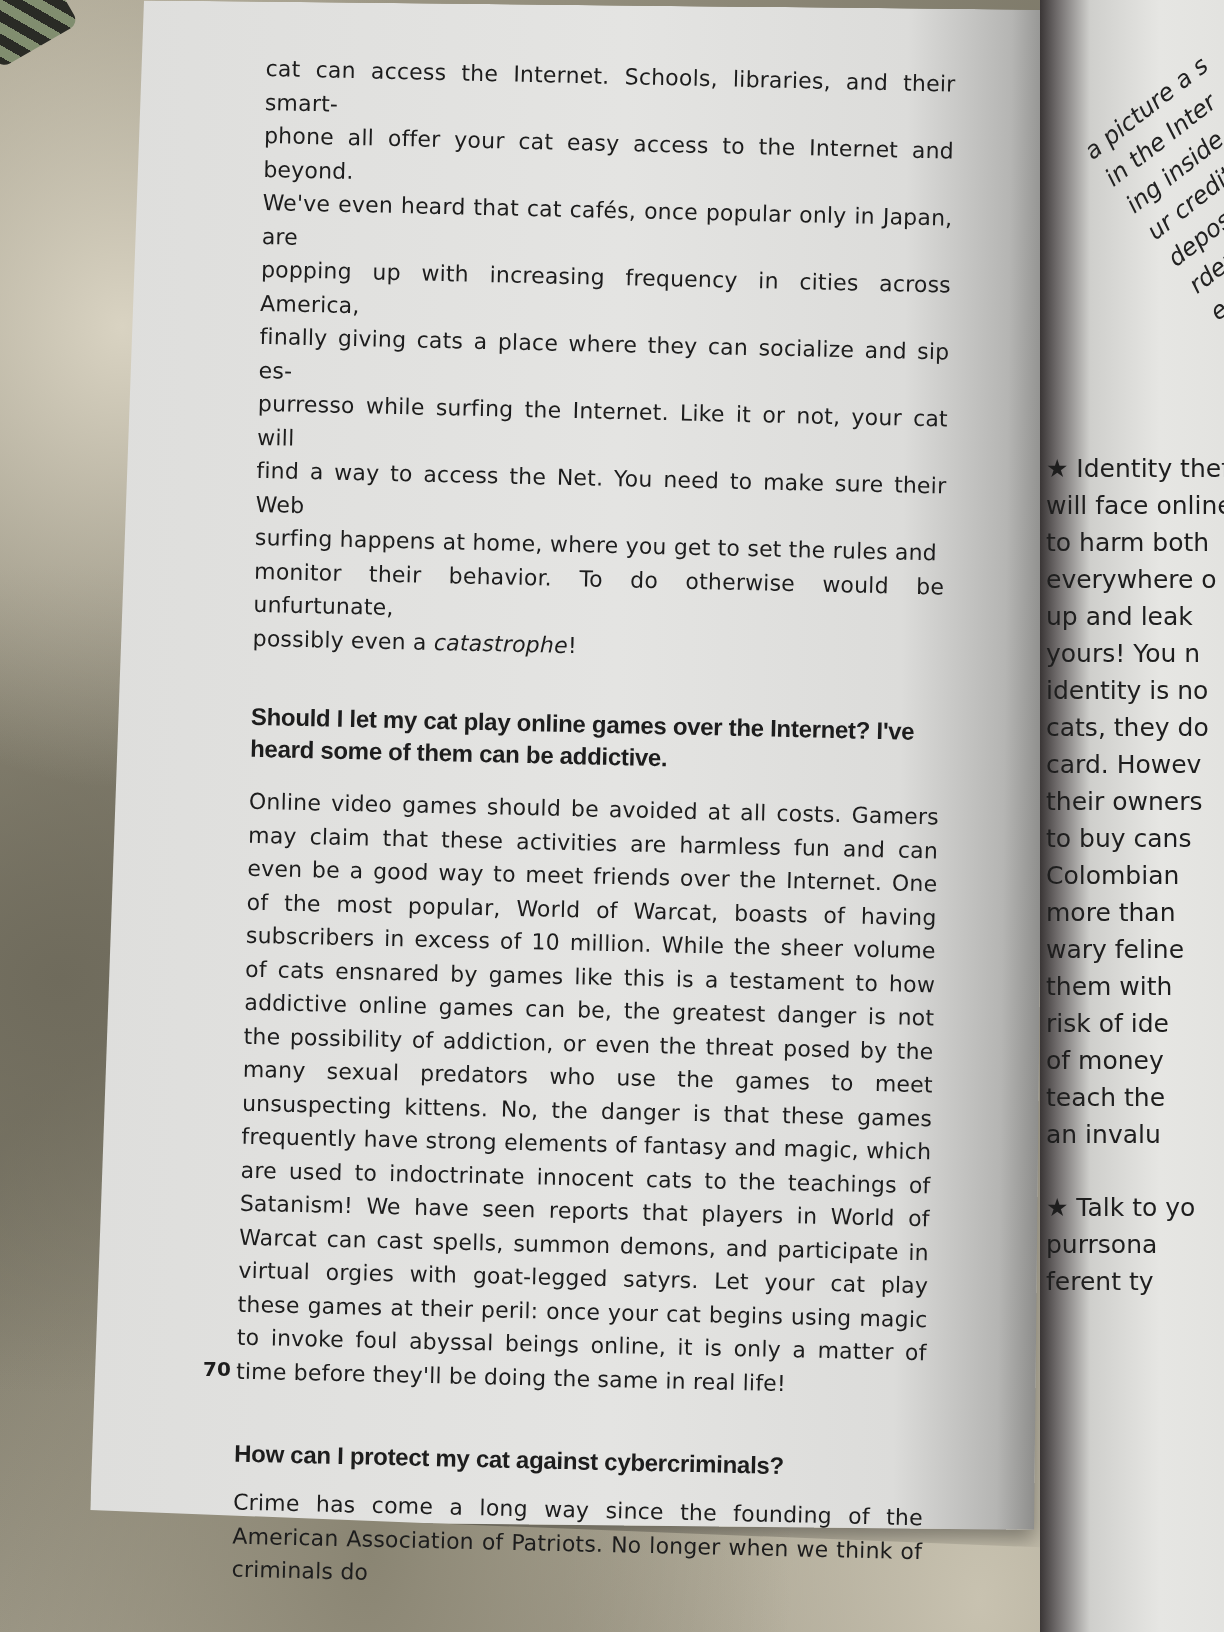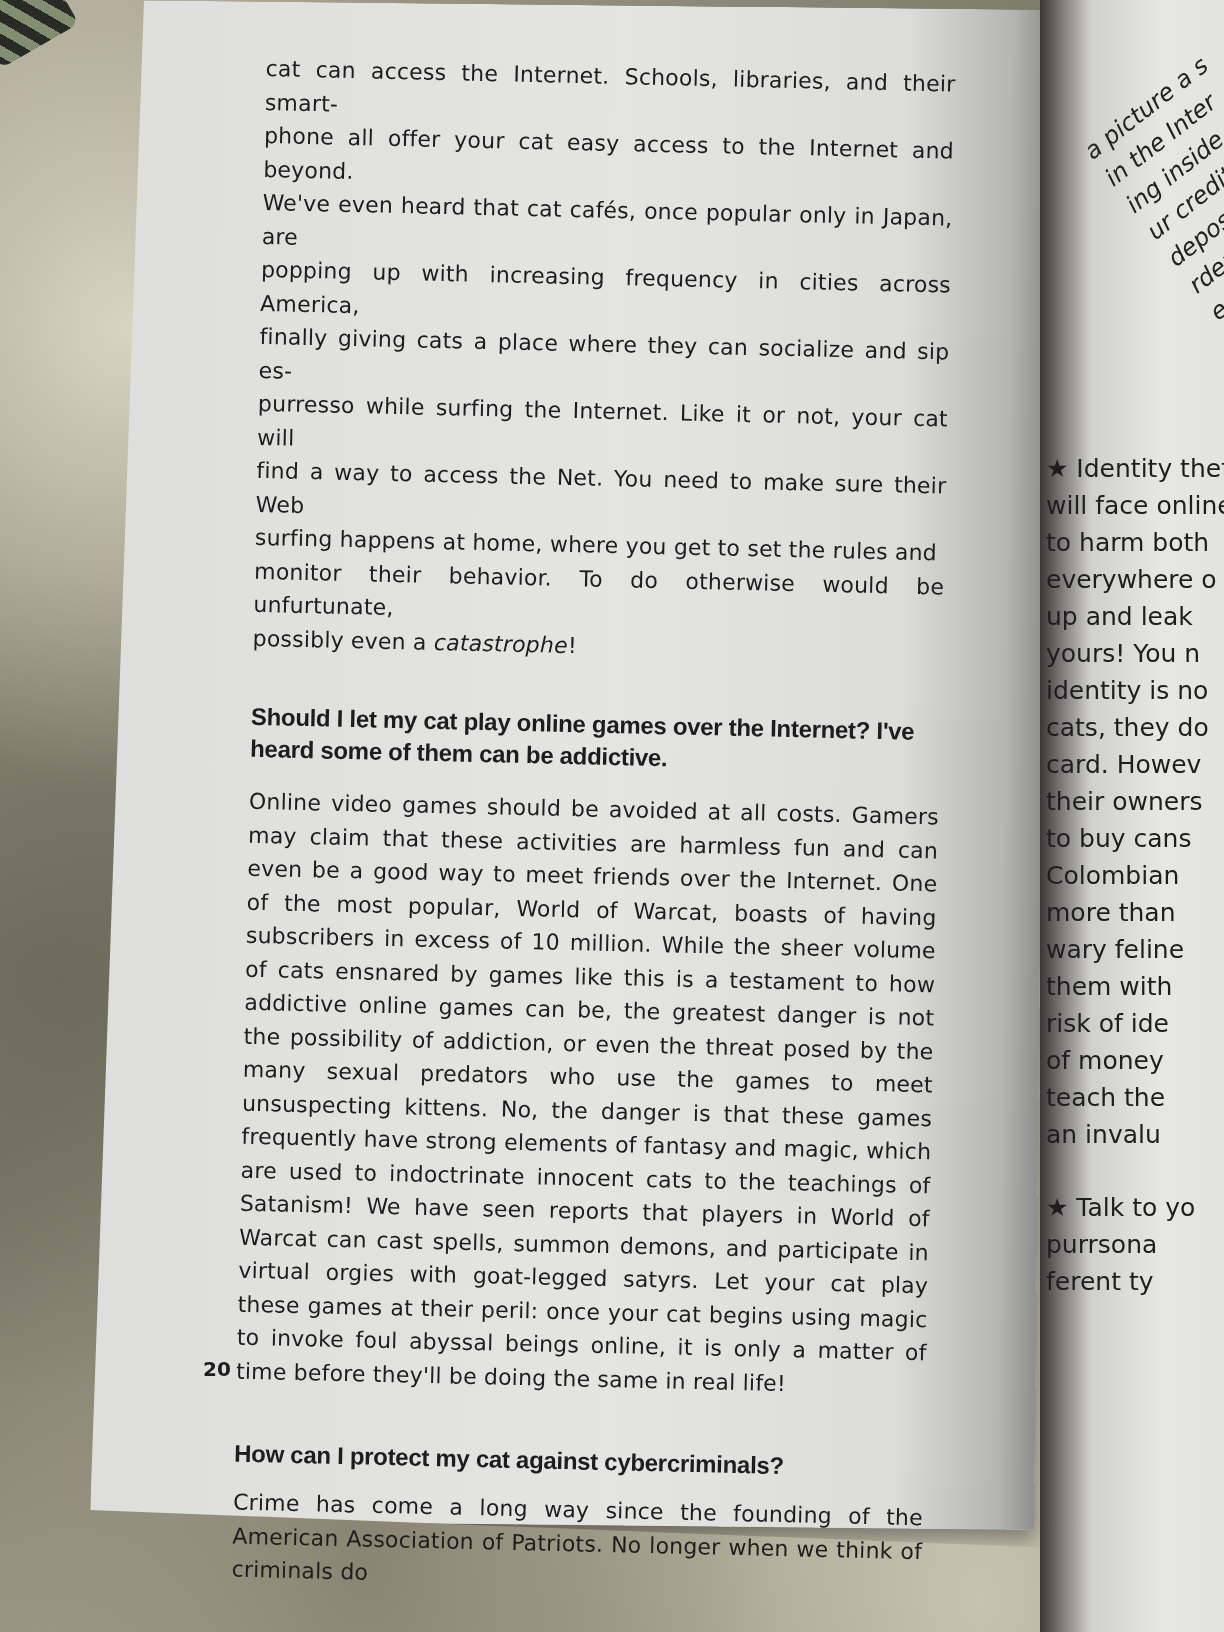--- a/index.html
+++ b/index.html
@@ -67,21 +67,21 @@
     <p class="para"><span>possibly even a </span><span class="italic">catastrophe</span><span>!</span></p>
   </div>
 
   <h2 class="heading" style="margin-top:46px; width:680px;">Should I let my cat play online games over the Internet? I've heard some of them can be addictive.</h2>
   <p class="para" style="margin-top:20px;">Online video games should be avoided at all costs. Gamers may claim that these activities are harmless fun and can even be a good way to meet friends over the Internet. One of the most popular, World of Warcat, boasts of having subscribers in excess of 10 million. While the sheer volume of cats ensnared by games like this is a testament to how addictive online games can be, the greatest danger is not the possibility of addiction, or even the threat posed by the many sexual predators who use the games to meet unsuspecting kittens. No, the danger is that these games frequently have strong elements of fantasy and magic, which are used to indoctrinate innocent cats to the teachings of Satanism! We have seen reports that players in World of Warcat can cast spells, summon demons, and participate in virtual orgies with goat-legged satyrs. Let your cat play these games at their peril: once your cat begins using magic to invoke foul abyssal beings online, it is only a matter of time before they'll be doing the same in real life!</p>
 
   <h2 class="heading" style="margin-top:50px;">How can I protect my cat against cybercriminals?</h2>
   <p class="para" style="margin-top:16px;">Crime has come a long way since the founding of the American Association of Patriots. No longer when we think of criminals do</p>
 </div>
 
-<div class="page-number">20</div>
+<div class="page-number">70</div>
 
 <div class="right-top">
   <div>a picture a s</div>
   <div>in the Inter</div>
   <div>ing inside your comp</div>
   <div>ur credit card numbe</div>
   <div>deposed prince, or a</div>
   <div>rder to sell them to s</div>
   <div>eem impossible to pro</div>
 

